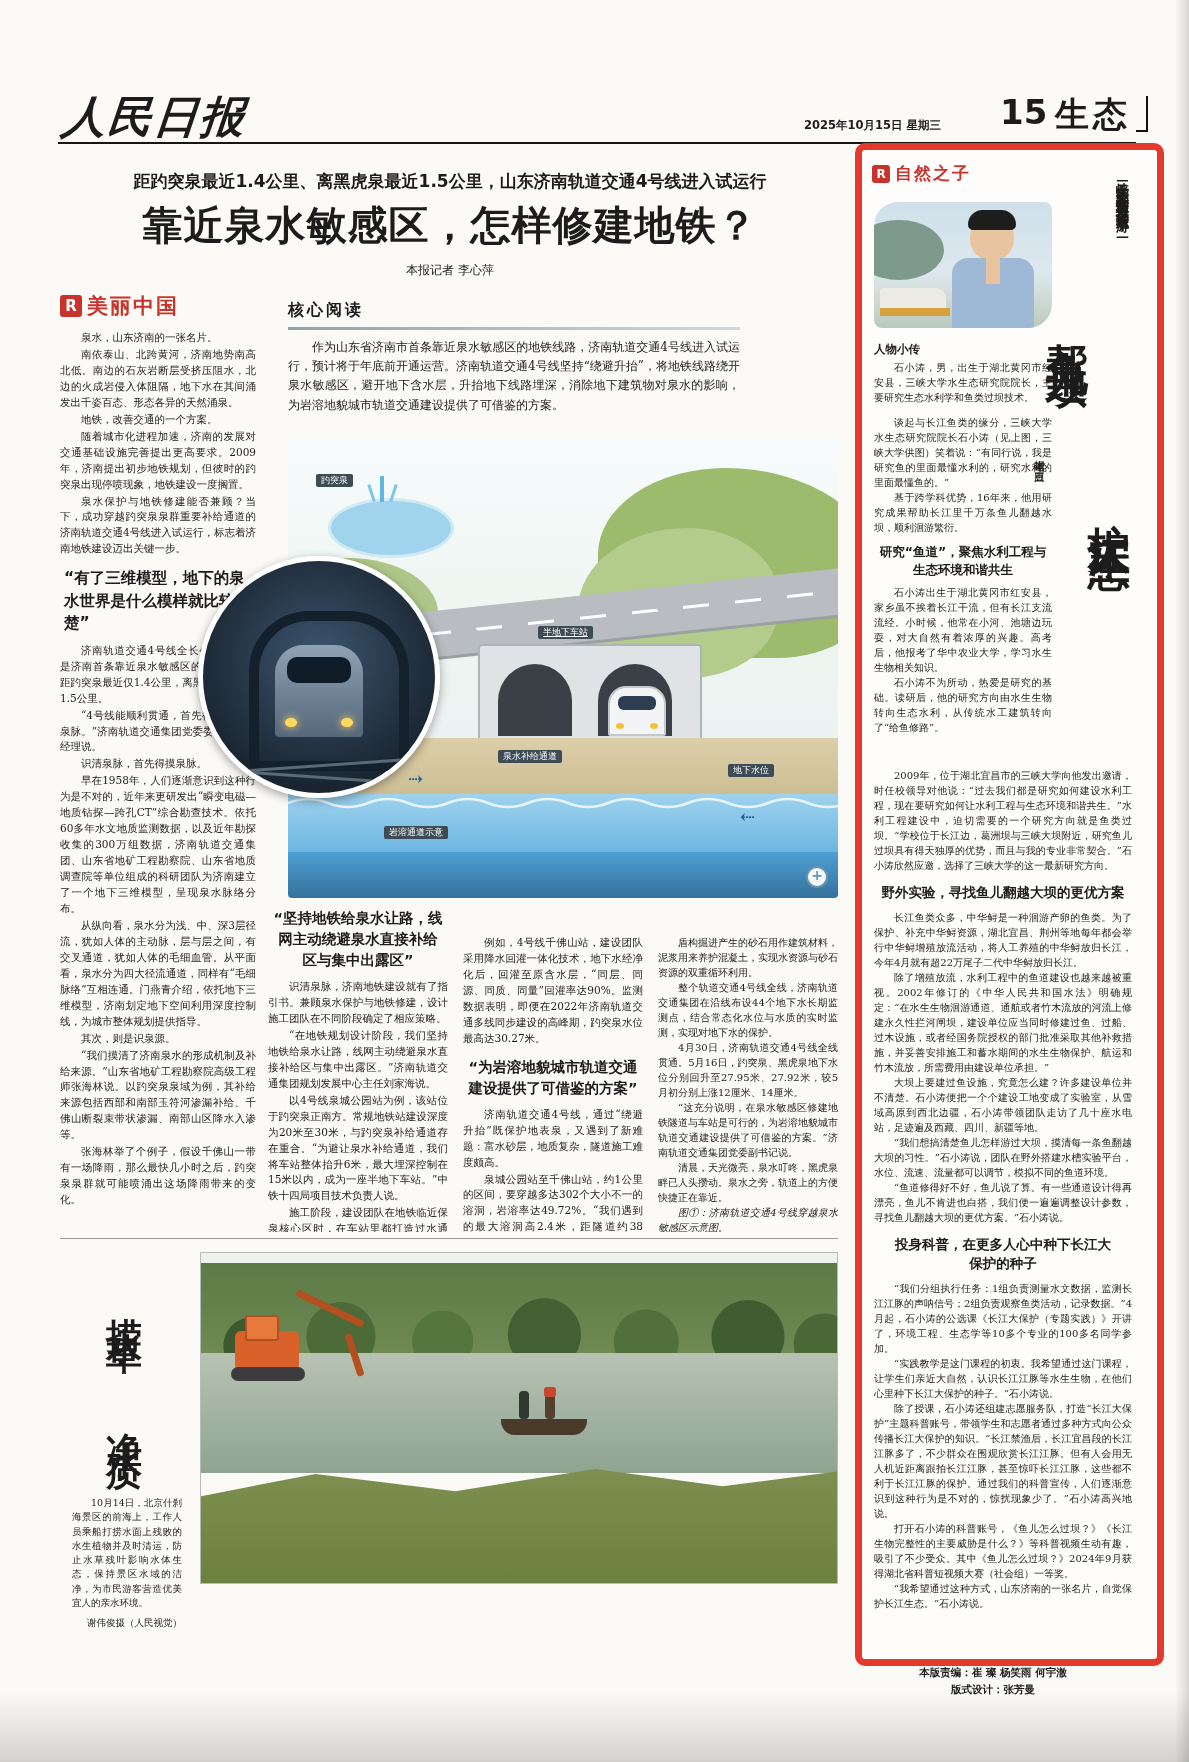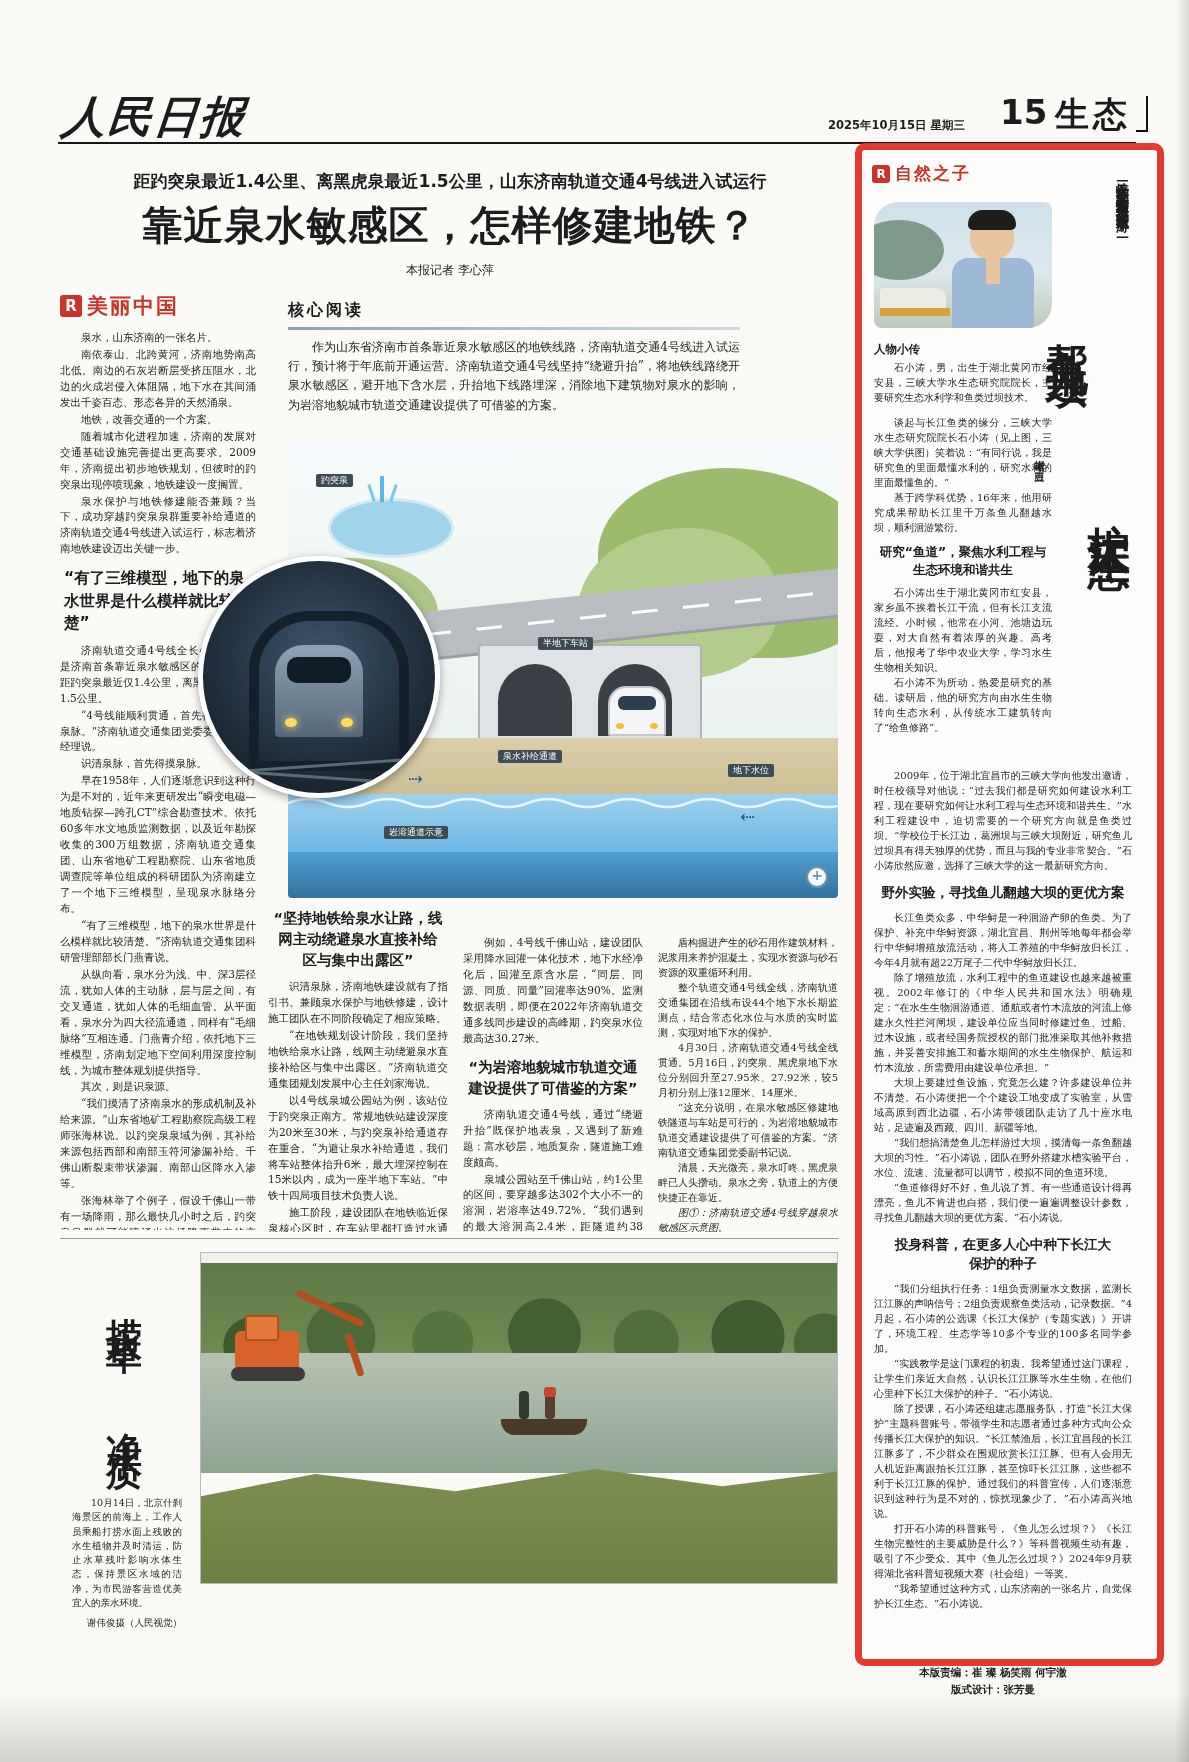--- a/index.html
+++ b/index.html
@@ -21,21 +21,21 @@
           background:linear-gradient(to right,rgba(0,0,0,0),rgba(0,0,0,.14));}
   .edge-b{position:absolute;left:0;bottom:0;width:100%;height:70px;
           background:linear-gradient(to bottom,rgba(0,0,0,0),rgba(0,0,0,.16));}
 </style>
 </head>
 <body>
 
 <div id="page">
 
   <div class="abs" style="left:62px;top:88px;font-size:44px;font-weight:bold;font-style:italic;transform:skewX(-5deg);letter-spacing:2px;">人民日报</div>
-  <div class="abs sans" style="left:828px;top:118px;font-size:11.5px;font-weight:bold;">2025年10月15日 星期三</div>
+  <div class="abs sans" style="left:804px;top:118px;font-size:11.5px;font-weight:bold;">2025年10月15日 星期三</div>
   <div class="abs sans" style="left:1000px;top:92px;font-size:34px;font-weight:bold;">15</div>
   <div class="abs sans" style="left:1055px;top:92px;font-size:34px;font-weight:bold;letter-spacing:4px;">生态</div>
   <div class="abs" style="left:1136px;top:96px;width:10px;height:34px;border-right:2.5px solid #111;border-bottom:2.5px solid #111;"></div>
   <div class="abs" style="left:58px;top:142px;width:1078px;border-top:2.5px solid #161616;"></div>
 
   <div class="abs sans" style="left:60px;top:170px;width:780px;text-align:center;font-size:17px;font-weight:bold;">距趵突泉最近1.4公里、离黑虎泉最近1.5公里，山东济南轨道交通4号线进入试运行</div>
   <div class="abs" style="left:60px;top:262px;width:780px;text-align:center;font-size:12px;">本报记者 李心萍</div>
   <div class="abs sans" style="left:60px;top:198px;width:780px;text-align:center;font-size:40px;font-weight:bold;letter-spacing:1px;">靠近泉水敏感区，怎样修建地铁？</div>
 
   <div class="abs clip" style="left:60px;top:288px;width:196px;height:942px;">
@@ -46,21 +46,20 @@
     <p class="p">泉水，山东济南的一张名片。</p>
     <p class="p">南依泰山、北跨黄河，济南地势南高北低。南边的石灰岩断层受挤压阻水，北边的火成岩侵入体阻隔，地下水在其间涌发出千姿百态、形态各异的天然涌泉。</p>
     <p class="p">地铁，改善交通的一个方案。</p>
     <p class="p">随着城市化进程加速，济南的发展对交通基础设施完善提出更高要求。2009年，济南提出初步地铁规划，但彼时的趵突泉出现停喷现象，地铁建设一度搁置。</p>
     <p class="p">泉水保护与地铁修建能否兼顾？当下，成功穿越趵突泉泉群重要补给通道的济南轨道交通4号线进入试运行，标志着济南地铁建设迈出关键一步。</p>
     <div class="sub" style="text-align:left;font-size:15.5px;">“有了三维模型，地下的泉水世界是什么模样就比较清楚”</div>
     <p class="p">济南轨道交通4号线全长40.3公里，是济南首条靠近泉水敏感区的地铁线路，距趵突泉最近仅1.4公里，离黑虎泉最近仅1.5公里。</p>
     <p class="p">“4号线能顺利贯通，首先得益于识清泉脉。”济南轨道交通集团党委委员、副总经理说。</p>
     <p class="p">识清泉脉，首先得摸泉脉。</p>
     <p class="p">早在1958年，人们逐渐意识到这种行为是不对的，近年来更研发出“瞬变电磁—地质钻探—跨孔CT”综合勘查技术。依托60多年水文地质监测数据，以及近年勘探收集的300万组数据，济南轨道交通集团、山东省地矿工程勘察院、山东省地质调查院等单位组成的科研团队为济南建立了一个地下三维模型，呈现泉水脉络分布。</p>
-    <p class="p">“有了三维模型，地下的泉水世界是什么模样就比较清楚。”济南轨道交通集团科研管理部部长门燕青说。</p>
     <p class="p">从纵向看，泉水分为浅、中、深3层径流，犹如人体的主动脉，层与层之间，有交叉通道，犹如人体的毛细血管。从平面看，泉水分为四大径流通道，同样有“毛细脉络”互相连通。门燕青介绍，依托地下三维模型，济南划定地下空间利用深度控制线，为城市整体规划提供指导。</p>
     <p class="p">其次，则是识泉源。</p>
     <p class="p">“我们摸清了济南泉水的形成机制及补给来源。”山东省地矿工程勘察院高级工程师张海林说。以趵突泉泉域为例，其补给来源包括西部和南部玉符河渗漏补给、千佛山断裂束带状渗漏、南部山区降水入渗等。</p>
     <p class="p">张海林举了个例子，假设千佛山一带有一场降雨，那么最快几小时之后，趵突泉泉群就可能喷涌出这场降雨带来的变化。</p>
 
   </div>
 
   <div class="abs" style="left:288px;top:300px;width:452px;">
     <div class="sans" style="font-size:16px;font-weight:bold;letter-spacing:3px;">核心阅读</div>
     <div style="margin:6px 0 8px 0;height:3px;background:linear-gradient(to right,#8fa3ad,#cfd9de);"></div>
@@ -97,21 +96,21 @@
     <div class="abs" style="left:0;top:356px;width:100%;height:58px;background:linear-gradient(to bottom,#9fd2ee,#6db6e2);">
       <svg width="550" height="14">
         <path d="M0 8 Q 20 0 40 8 T 80 8 T 120 8 T 160 8 T 200 8 T 240 8 T 280 8 T 320 8 T 360 8 T 400 8 T 440 8 T 480 8 T 520 8 T 560 8" stroke="#e7f5fc" stroke-width="2.5" fill="none"></path>
       </svg>
     </div>
     <div class="abs" style="left:0;top:414px;width:100%;height:46px;background:linear-gradient(to bottom,#4e9fd4,#35719c);"></div>
     <div class="abs" style="left:452px;top:368px;color:#1d5f96;font-size:18px;font-weight:bold;">⇠</div>
     <div class="abs" style="left:120px;top:330px;color:#1d5f96;font-size:18px;font-weight:bold;">⇢</div>
 
     <div class="tag" style="left:28px;top:36px;">趵突泉</div>
-    <div class="tag" style="left:250px;top:199px;">半地下车站</div>
+    <div class="tag" style="left:250px;top:188px;text-decoration:underline;">半地下车站</div>
     <div class="tag" style="left:210px;top:312px;">泉水补给通道</div>
     <div class="tag" style="left:96px;top:388px;">岩溶通道示意</div>
     <div class="tag" style="left:440px;top:326px;">地下水位</div>
     <div class="abs" style="right:10px;bottom:10px;width:18px;height:18px;border:2px solid #6b93a8;border-radius:50%;color:#6b93a8;
          font:bold 14px/15px 'DejaVu Sans',sans-serif;text-align:center;background:#f2f8fb;">+</div>
   </div>
 
   <div class="abs" style="left:198px;top:556px;width:232px;height:232px;border-radius:50%;border:5px solid #fff;
        box-shadow:0 3px 10px rgba(0,0,0,.35);overflow:hidden;
        background:radial-gradient(circle at 50% 42%,#3d5670 0%,#22303f 55%,#0d141b 100%);">

